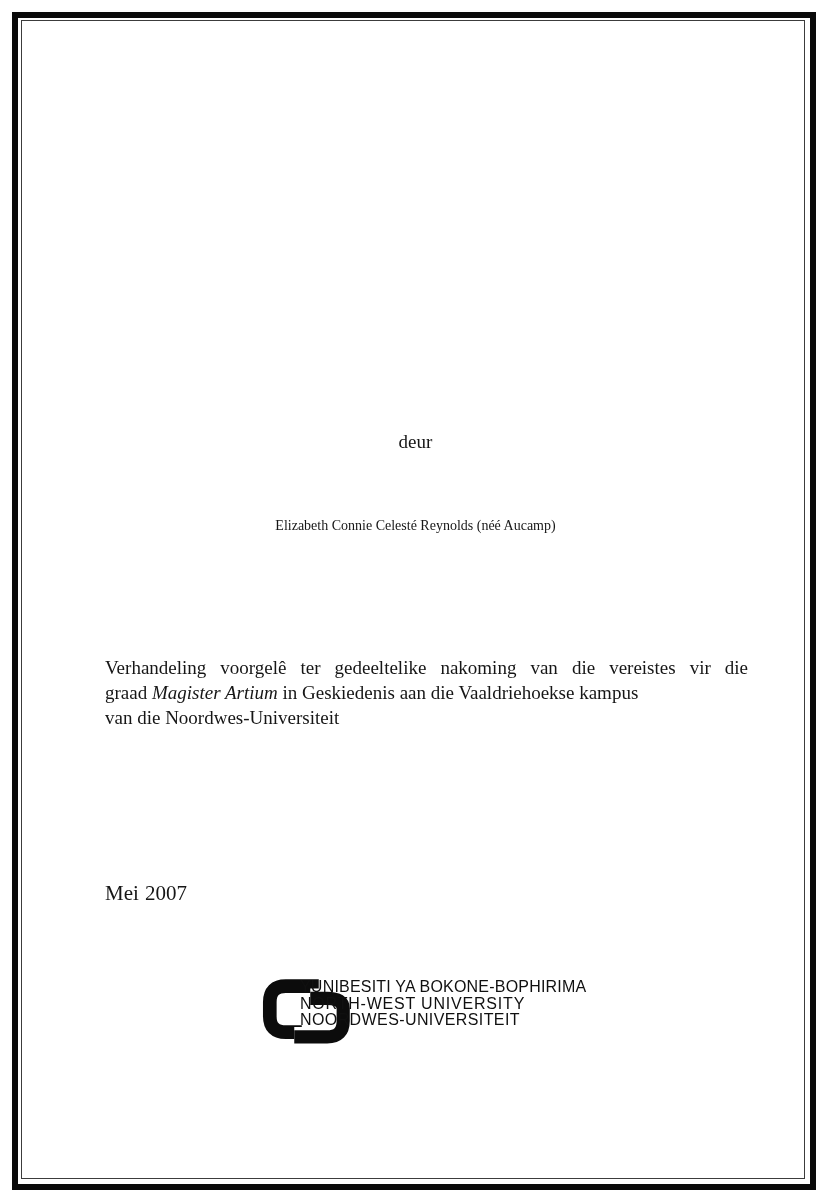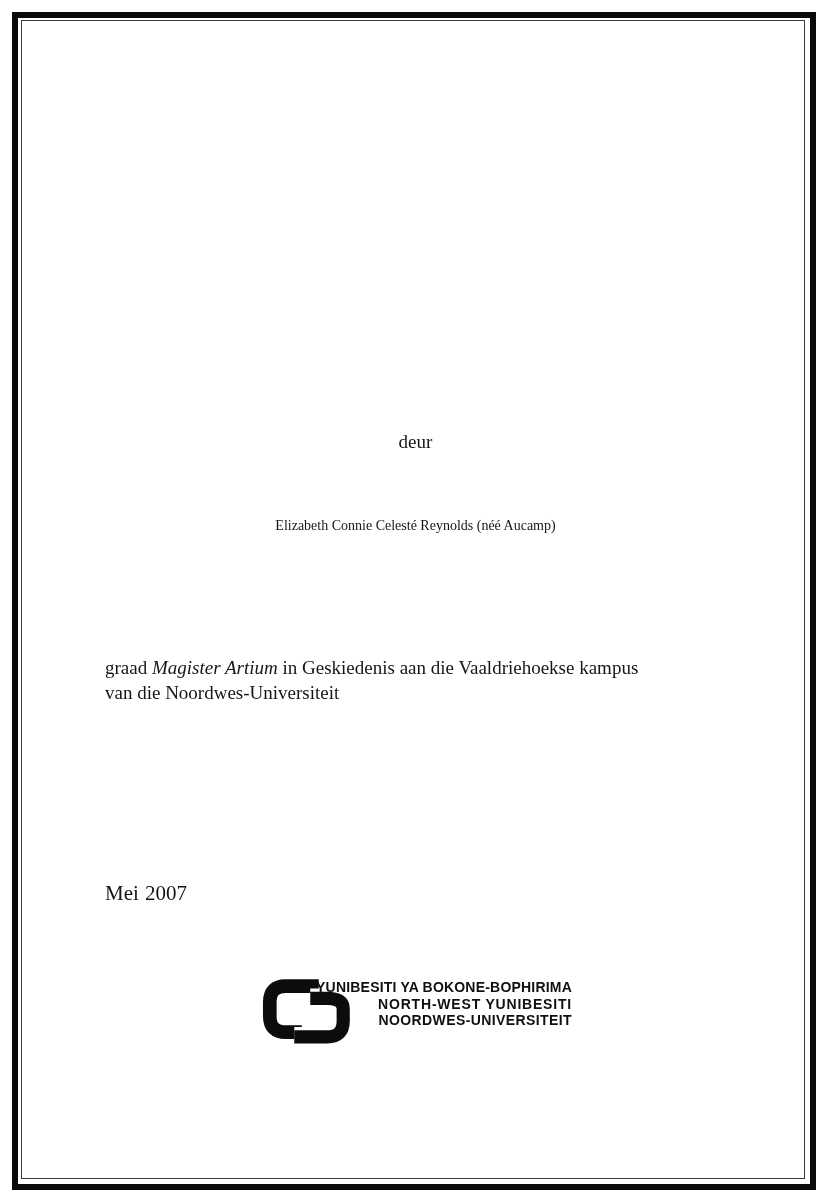--- a/index.html
+++ b/index.html
@@ -58,24 +58,24 @@
   .supervisor-block {
     top: 880px; left: 105px;
     font-size: 21px; line-height: 27px;
     word-spacing: 1px;
   }
 
   .logo-mark { top: 971px; left: 258px; }
 
   .logo-text {
     top: 979px; left: 300px; width: 272px;
-    text-align: right;
+    text-align: left;
     font-family: "Liberation Sans", sans-serif;
-    font-weight: 700;
-    font-size: 14px; line-height: 16.5px;
+    font-weight: 400;
+    font-size: 16px; line-height: 16.5px;
     color: #101010;
     white-space: nowrap;
   }
   .logo-text .l1 { letter-spacing: 0.2px; }
   .logo-text .l2 { letter-spacing: 0.8px; }
   .logo-text .l3 { letter-spacing: 0.4px; }
 </style>
 </head>
 <body>
 
@@ -83,34 +83,35 @@
 <div class="frame-inner"></div>
 
 <div class="abs title-block">
 </div>
 
 <div class="abs byline">deur</div>
 
 <div class="abs author">Elizabeth Connie Celesté Reynolds (néé Aucamp)</div>
 
 <div class="abs statement">
+  <div class="justify-line">Verhandeling voorgelê ter gedeeltelike nakoming van die vereistes vir die</div>
   <div><span>graad </span><span class="italic">Magister Artium</span><span> in Geskiedenis aan die Vaaldriehoekse kampus</span></div>
   <div>van die Noordwes-Universiteit</div>
 </div>
 
 <div class="abs supervisor-block">
   <div>Mei 2007</div>
 </div>
 
 <svg class="abs logo-mark" width="97" height="80" viewBox="0 0 100 85" aria-hidden="true">
 
   <path d="M63 16 H28 Q11 16 11 33 V48 Q11 65 28 65 H45" fill="none" stroke="#0c0c0c" stroke-width="14.5"></path>
 
   <path d="M37 70 H72 Q89 70 89 53 V40 Q89 29 72 29 H54" fill="none" stroke="#ffffff" stroke-width="21"></path>
 
   <path d="M37 70 H72 Q89 70 89 53 V40 Q89 29 72 29 H54" fill="none" stroke="#0c0c0c" stroke-width="14"></path>
 </svg>
 
 <div class="abs logo-text">
   <div class="l1">YUNIBESITI YA BOKONE-BOPHIRIMA</div>
-  <div class="l2">NORTH-WEST YUNIBESITI</div>
+  <div class="l2">NORTH-WEST UNIVERSITY</div>
   <div class="l3">NOORDWES-UNIVERSITEIT</div>
 </div>
 
 </body></html>

